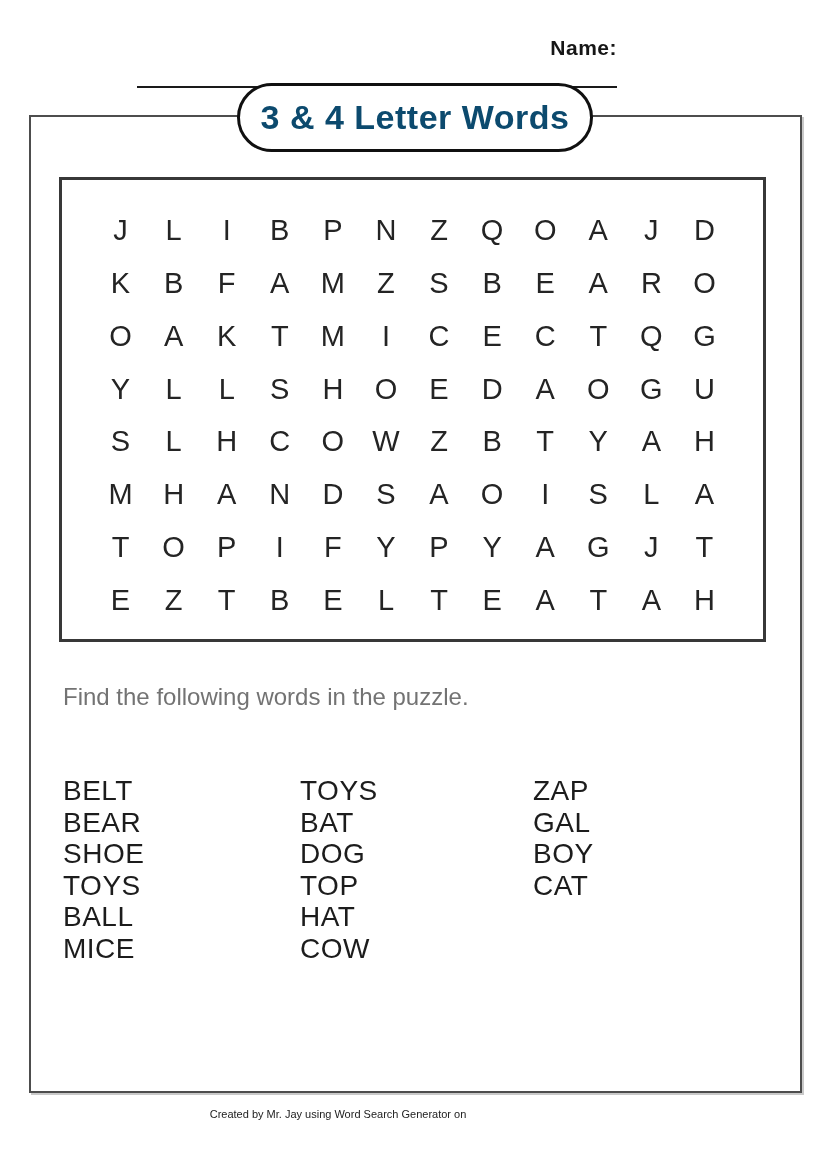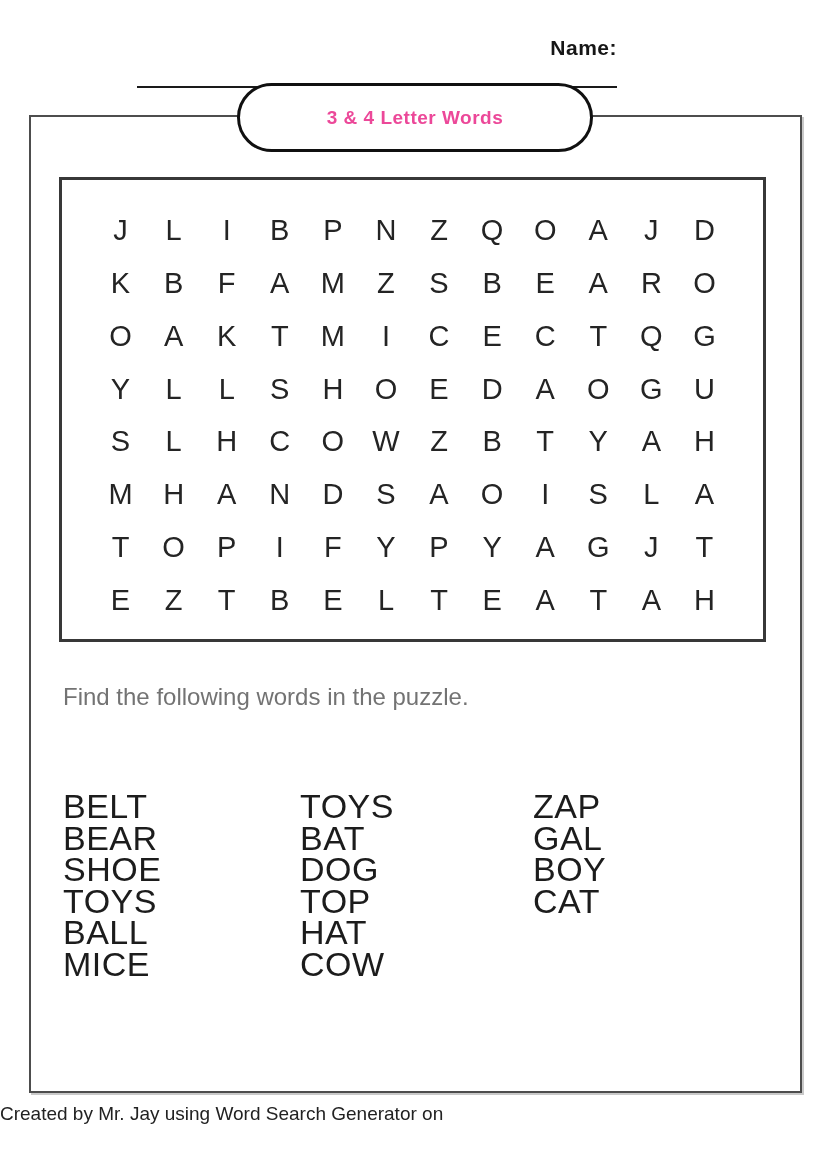--- a/index.html
+++ b/index.html
@@ -53,24 +53,24 @@
     width: 356px; height: 69px;
     background: #ffffff;
     border: 3px solid #101010;
     border-radius: 36px;
     display: flex;
     align-items: center;
     justify-content: center;
     z-index: 3;
   }
   .title-pill .title-text {
-    font-size: 19px;
+    font-size: 34px;
     font-weight: bold;
     letter-spacing: 0.5px;
-    color: #ec4899;
+    color: #0c4a6e;
   }
 
   
   .grid-box {
     position: absolute;
     left: 59px; top: 177px;
     width: 707px; height: 465px;
     border: 3px solid #383838;
     background: #ffffff;
     display: grid;
@@ -105,36 +105,37 @@
 
   
   .word-list {
     position: absolute;
     left: 0; top: 775px;
     width: 827px;
     height: 200px;
   }
   .word-column {
     position: absolute;
-    top: 16px;
-    font-size: 34px;
+    top: 0;
+    font-size: 28px;
     line-height: 31.5px;
     color: #1c1c1c;
     letter-spacing: 0.5px;
   }
   .word-column.col-0 { left: 63px; }
   .word-column.col-1 { left: 300px; }
   .word-column.col-2 { left: 533px; }
 
   
   .footer {
     position: absolute;
     left: 0; top: 1100px;
     width: 676px;
-    font-size: 19px;
+    text-align: center;
+    font-size: 11px;
     line-height: 28px;
     color: #222222;
   }
 </style>
 </head>
 <body>
 
 <div class="name-row">
   <span class="name-label">Name:</span>
   <span class="name-line"></span>

